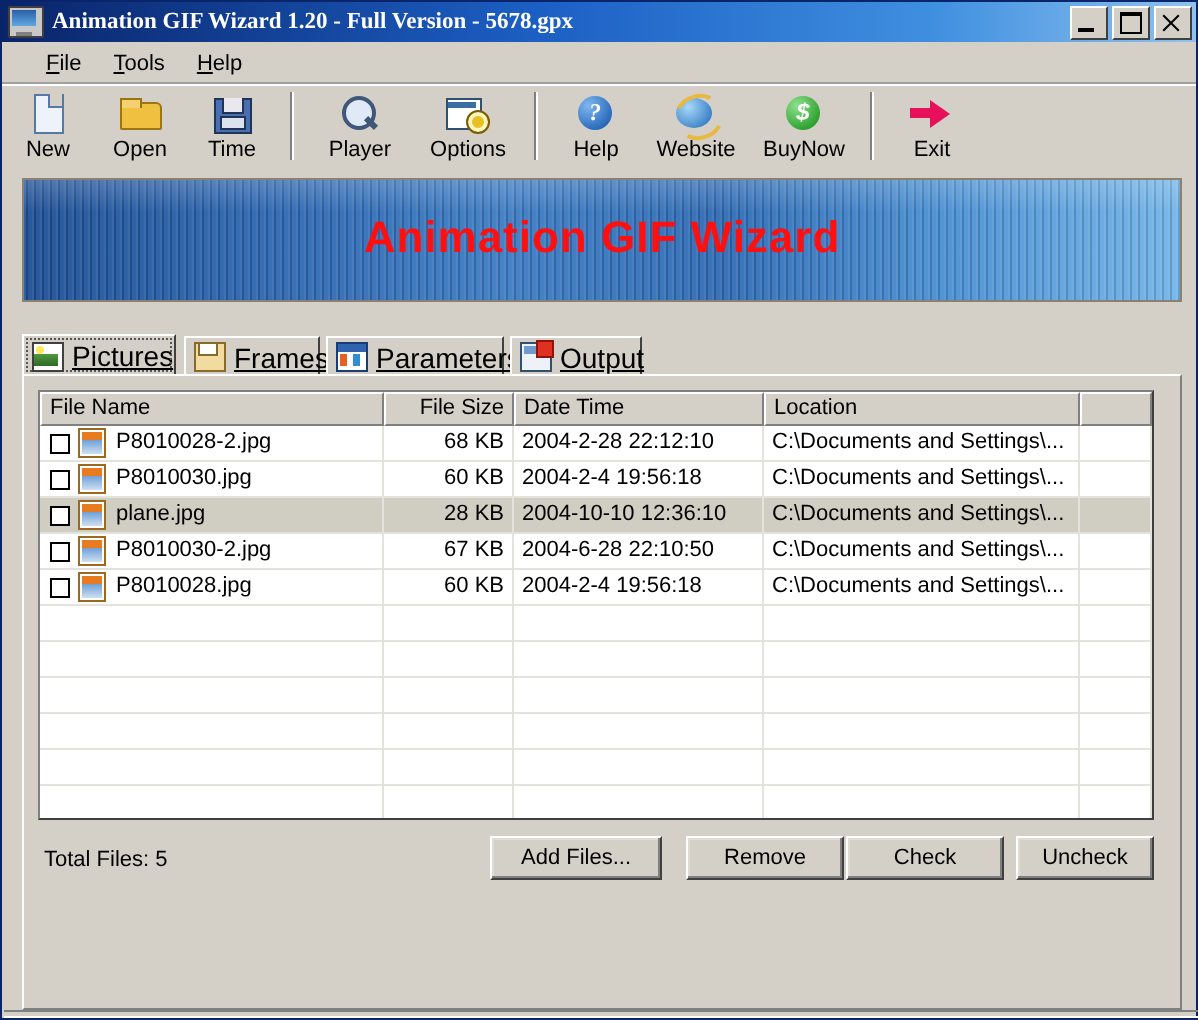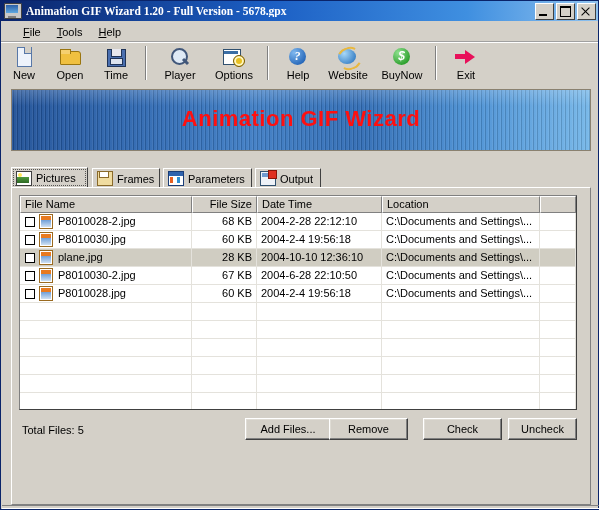--- a/index.html
+++ b/index.html
@@ -162,21 +162,21 @@
     border-right:1px solid #404040;
     display:flex;align-items:center;padding:0 6px 0 4px;cursor:default;
   }
   .tab.sel{
     top:0;height:21px;
     border-top:1px solid #fff;border-left:1px solid #fff;border-right:1px solid #404040;
     background:#d4d0c8;
     outline:1px dotted #555;outline-offset:-3px;
   }
   .tab .ticon{width:14px;height:13px;margin-right:4px;position:relative;flex:none;}
-  .tab .tlbl{font-size:11px;}
+  .tab .tlbl{font-size:14px;text-decoration:underline;}
   .ti-pic{background:#fff;border:1px solid #404040;overflow:hidden;}
   .ti-pic:before{content:"";position:absolute;left:0;top:5px;width:12px;height:6px;
     background:linear-gradient(#4f9a3f,#2f6a25);}
   .ti-pic:after{content:"";position:absolute;left:1px;top:1px;width:4px;height:4px;
     border-radius:50%;background:#ffe85a;}
   .ti-frm{background:#f0dca0;border:1px solid #8a6a2a;}
   .ti-frm:before{content:"";position:absolute;left:1px;top:-1px;width:8px;height:5px;
     background:#fff;border:1px solid #8a6a2a;}
   .ti-par{background:#fff;border:1px solid #1a3d77;overflow:hidden;}
   .ti-par:before{content:"";position:absolute;left:0;top:0;right:0;height:4px;background:#2f63ad;}
@@ -244,21 +244,21 @@
     box-sizing:border-box;background:#d4d0c8;
     border-top:1px solid #fff;border-left:1px solid #fff;
     border-right:1px solid #404040;border-bottom:1px solid #404040;
     box-shadow:inset -1px -1px 0 #808080, inset 1px 1px 0 #dfdcd5;
     font-family:"Liberation Sans",sans-serif;font-size:11px;color:#000;
     display:flex;align-items:center;justify-content:center;cursor:default;
     white-space:nowrap;
   }
   .rowbtns .btn{position:absolute;top:230px;height:22px;width:78px;}
   #btn-addfiles{left:233px;width:86px;}
-  #btn-remove{left:317px;width:79px;}
+  #btn-remove{left:331px;width:79px;}
   #btn-check{left:411px;width:79px;}
   #btn-uncheck{left:496px;width:69px;}
 
   .sepline{
     position:absolute;left:0;top:420px;width:599px;height:2px;
     border-top:1px solid #808080;border-bottom:1px solid #fff;
   }
 </style>
 </head>
 <body>

